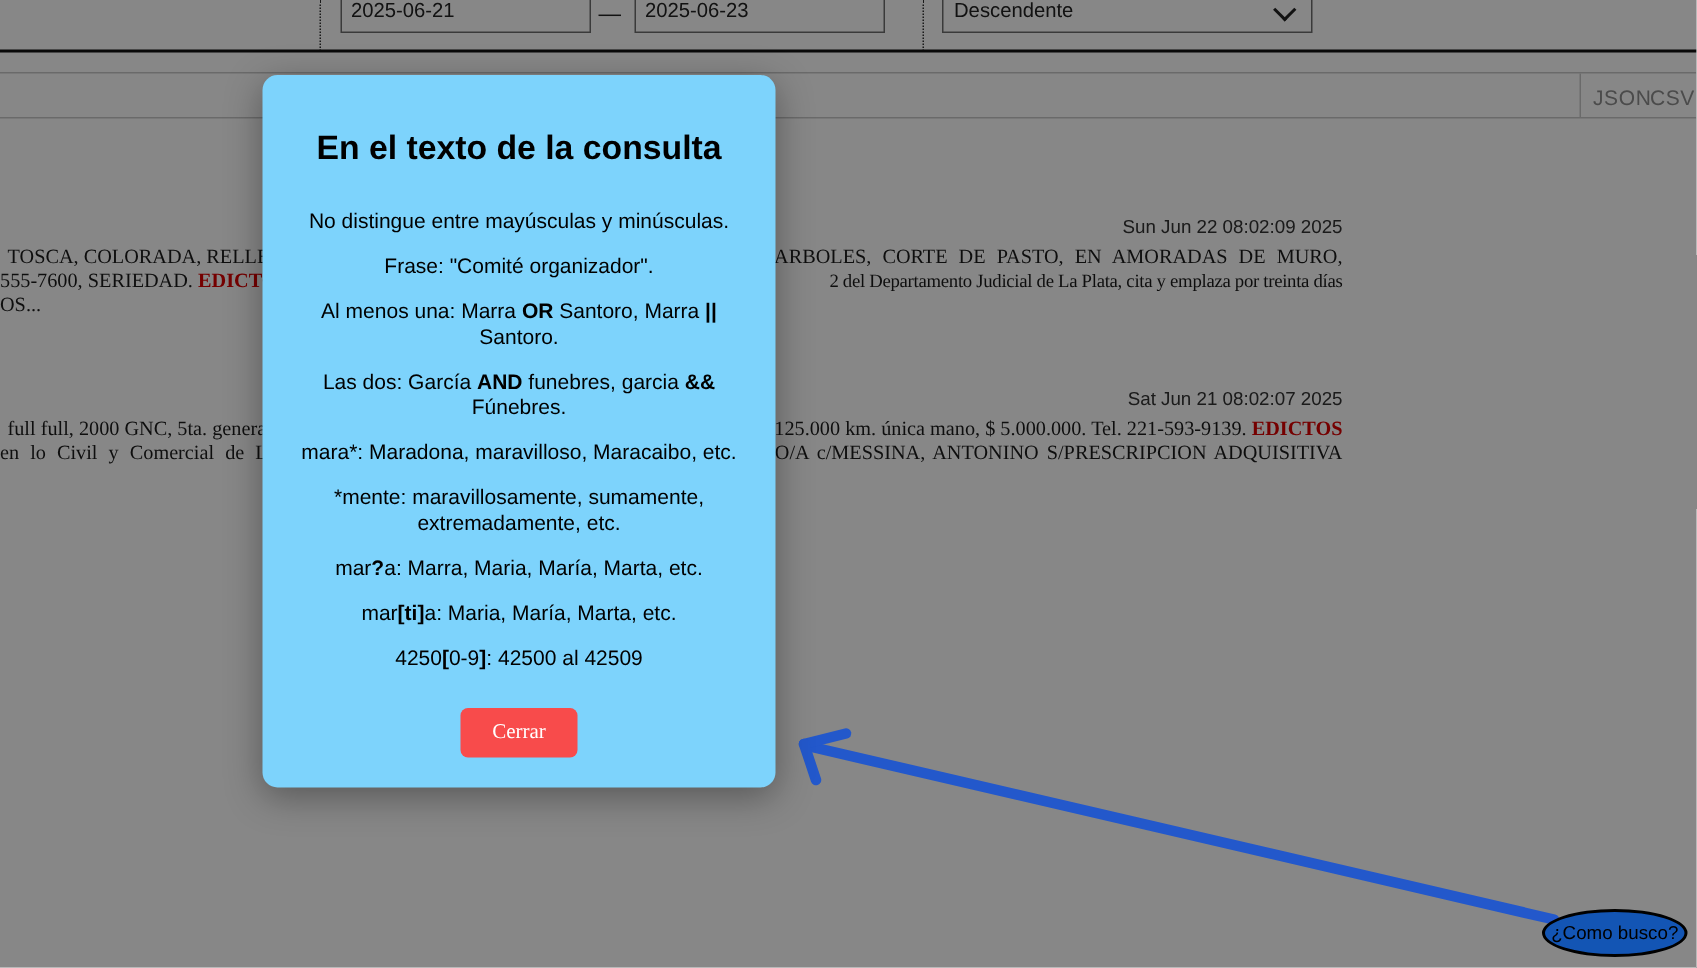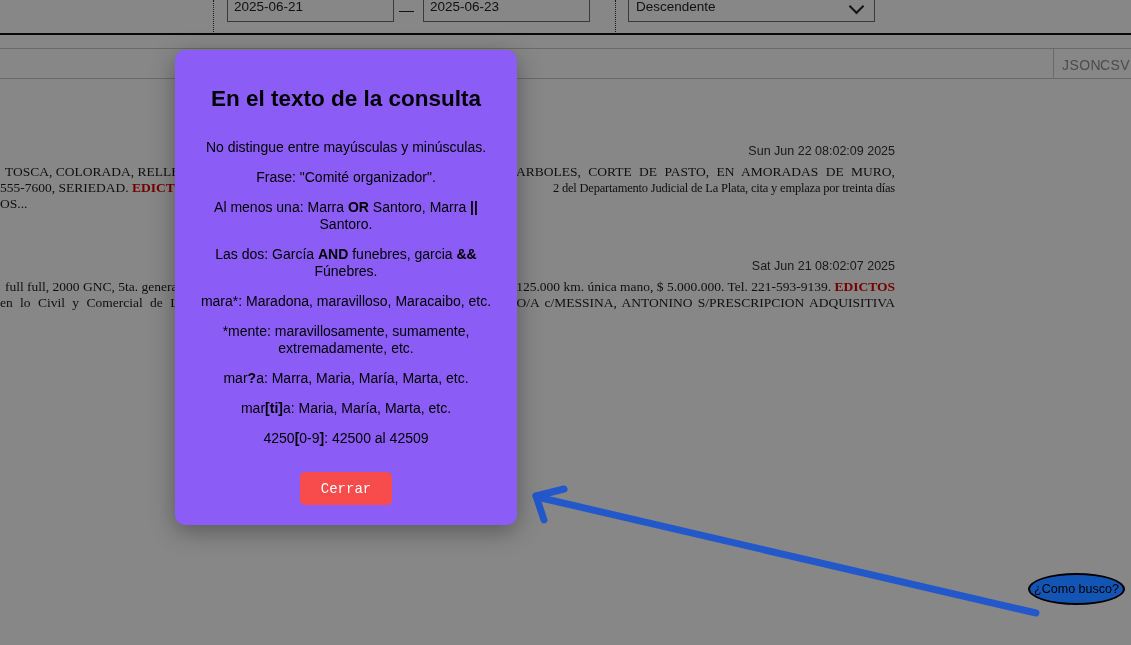--- a/index.html
+++ b/index.html
@@ -50,42 +50,42 @@
   }
   .indent5{padding-left:5px;}
   .ws1 .serif{word-spacing:2px;} .ws2 .serif{word-spacing:4px;}
   .small-line .serif{font-size:12.5px;letter-spacing:-0.2px;}
   .match{color:var(--match-red,#dd0000);font-weight:bold;}
   
   .overlay{position:absolute;inset:0;background:rgba(0,0,0,0.47);z-index:5;}
   
   .modal{
     position:absolute;left:175px;top:50px;width:342px;height:475px;box-sizing:border-box;
-    background:#8b5cf6;border-radius:10px;z-index:10;
+    background:#7dd3fc;border-radius:10px;z-index:10;
     box-shadow:0 6px 24px rgba(0,0,0,.35);
     padding:36px 22px 0 22px;
   }
   .modal h2{
     margin:0 0 27px 0;font-size:22.5px;line-height:26px;font-weight:bold;color:#000;
     text-align:center;white-space:nowrap;
   }
   .modal-body p{
     margin:0 0 13px 0;font-size:14px;line-height:17px;color:#000;text-align:center;
   }
   .modal-body b{font-weight:bold;}
   .modal-footer{margin-top:25px;text-align:center;}
   .close-btn{
     background:var(--button-red,#f84b4b);color:#fff;border:none;border-radius:5px;
-    font-family:Liberation Mono, monospace;font-size:14px;
+    font-family:Liberation Serif, serif;font-size:14px;
     padding:8px 21px;height:33px;cursor:pointer;
   }
   
   .hint-arrow{position:absolute;left:0;top:0;z-index:9;pointer-events:none;}
   .help-btn{
-    position:absolute;left:1028px;top:573px;width:97px;height:32px;z-index:10;
+    position:absolute;left:1028px;top:606px;width:97px;height:32px;z-index:10;
     background:var(--help-blue,#1355b4);border:2px solid #000;border-radius:50%;
     box-sizing:border-box;display:flex;align-items:center;justify-content:center;
     cursor:pointer;
   }
   .help-btn span{font-size:12.5px;color:#000;white-space:nowrap;}
 </style>
 </head>
 <body style="--match-red: #dd0000; --button-red: #f84b4b; --help-blue: #1355b4;">
 
 <div class="page">

